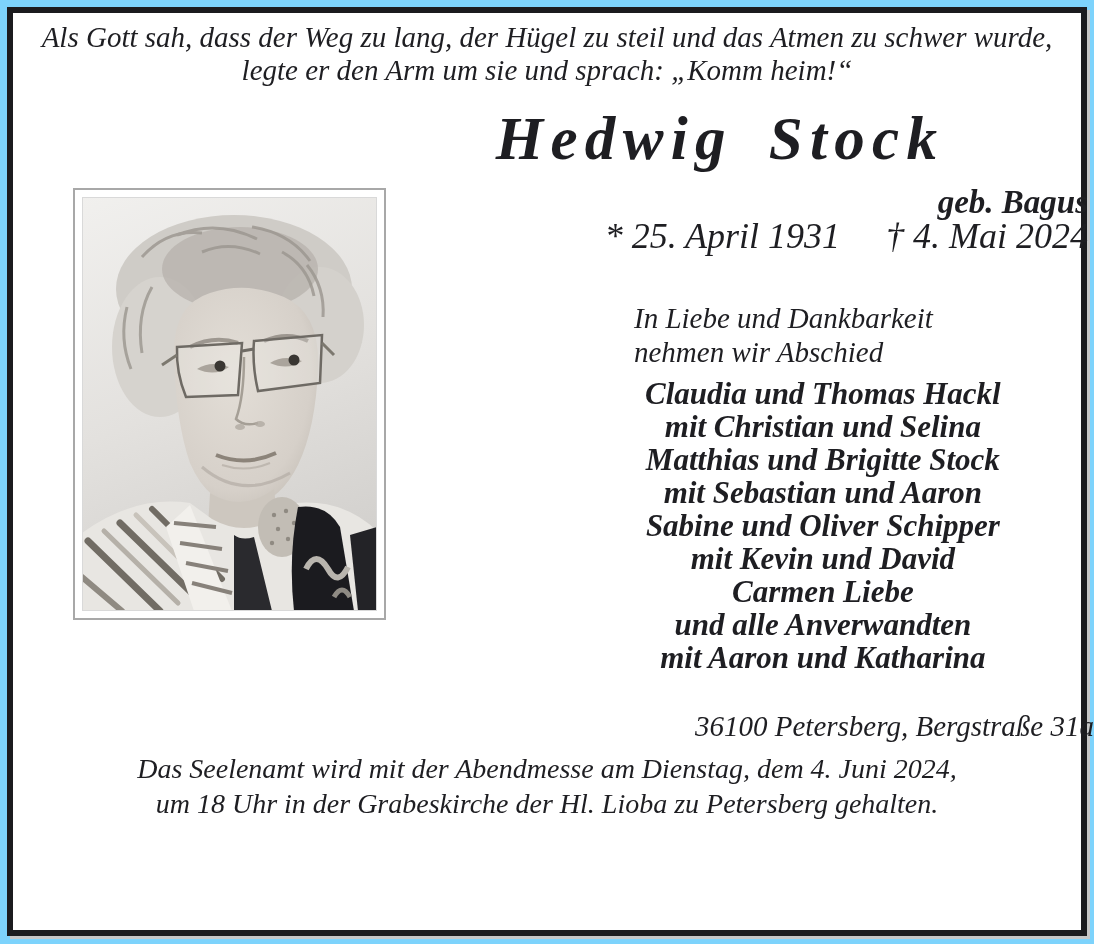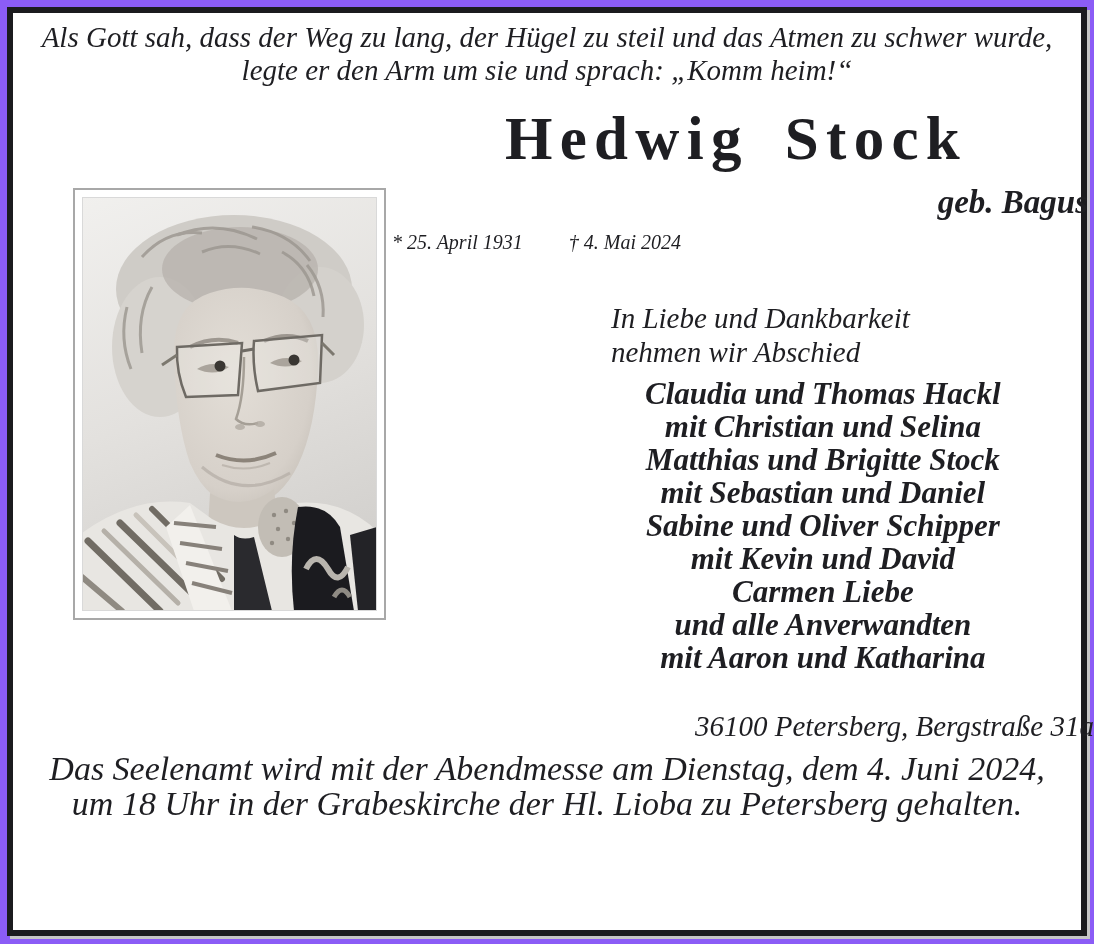--- a/index.html
+++ b/index.html
@@ -4,21 +4,21 @@
 <style>
   html, body {
     margin: 0;
     padding: 0;
     background: #ffffff;
   }
   .page {
     position: relative;
     width: 1094px;
     height: 944px;
-    background: #8b5cf6;
+    background: #7dd3fc;
     font-family: "Liberation Serif", "DejaVu Serif", serif;
     color: #1e1e22;
     overflow: hidden;
   }
   .frame {
     position: absolute;
     left: 7px; top: 7px;
     width: 1068px; height: 917px;
     border: 6px solid #1b1b1e;
     box-shadow: 3px 3px 0 #c6c6c6;
@@ -28,51 +28,52 @@
     position: absolute;
     left: 0; top: 21px;
     width: 1094px;
     text-align: center;
     font-style: italic;
     font-size: 29px;
     line-height: 33px;
   }
   .name {
     position: absolute;
-    left: 388px; top: 104px;
+    left: 372px; top: 104px;
     width: 696px;
     text-align: center;
+    font-style: italic;
     font-weight: bold;
     font-size: 61px;
     letter-spacing: 0.12em;
     word-spacing: 0.22em;
     white-space: nowrap;
   }
   .maiden {
     position: absolute;
     left: 392px; top: 184px;
     width: 696px;
     text-align: right;
     font-style: italic;
     font-weight: bold;
     font-size: 33px;
   }
   .dates {
     position: absolute;
-    left: 392px; top: 231px;
+    left: 392px; top: 215px;
     width: 696px;
-    text-align: left;
-    font-style: italic;
-    font-size: 20px;
+    text-align: right;
+    font-style: italic;
+    font-size: 36px;
     white-space: nowrap;
   }
   .dates .birth { margin-right: 46px; }
   .farewell {
     position: absolute;
-    left: 611px; top: 301px;
+    left: 634px; top: 301px;
     font-style: italic;
     font-size: 29px;
     line-height: 34px;
   }
   .mourners {
     position: absolute;
     left: 645px; top: 377px;
     font-style: italic;
     font-weight: bold;
     font-size: 31px;
@@ -87,21 +88,21 @@
     text-align: right;
     font-style: italic;
     font-size: 29px;
   }
   .service {
     position: absolute;
     left: 0; top: 752px;
     width: 1094px;
     text-align: center;
     font-style: italic;
-    font-size: 34px;
+    font-size: 28px;
     line-height: 34.5px;
   }
   .photo-frame {
     position: absolute;
     left: 73px; top: 188px;
     width: 295px; height: 414px;
     background: #ffffff;
     border: 2px solid #a8a8a8;
     padding: 7px;
   }
@@ -232,21 +233,21 @@
 
   <div class="farewell">
     <div>In Liebe und Dankbarkeit</div>
     <div>nehmen wir Abschied</div>
   </div>
 
   <div class="mourners">
       <div>Claudia und Thomas Hackl</div>
       <div>mit Christian und Selina</div>
       <div>Matthias und Brigitte Stock</div>
-      <div>mit Sebastian und Daniel</div>
+      <div>mit Sebastian und Aaron</div>
       <div>Sabine und Oliver Schipper</div>
       <div>mit Kevin und David</div>
       <div>Carmen Liebe</div>
       <div>und alle Anverwandten</div>
       <div>mit Aaron und Katharina</div>
     </div>
 
   <div class="address">36100 Petersberg, Bergstraße 31a</div>
 
   <div class="service">

